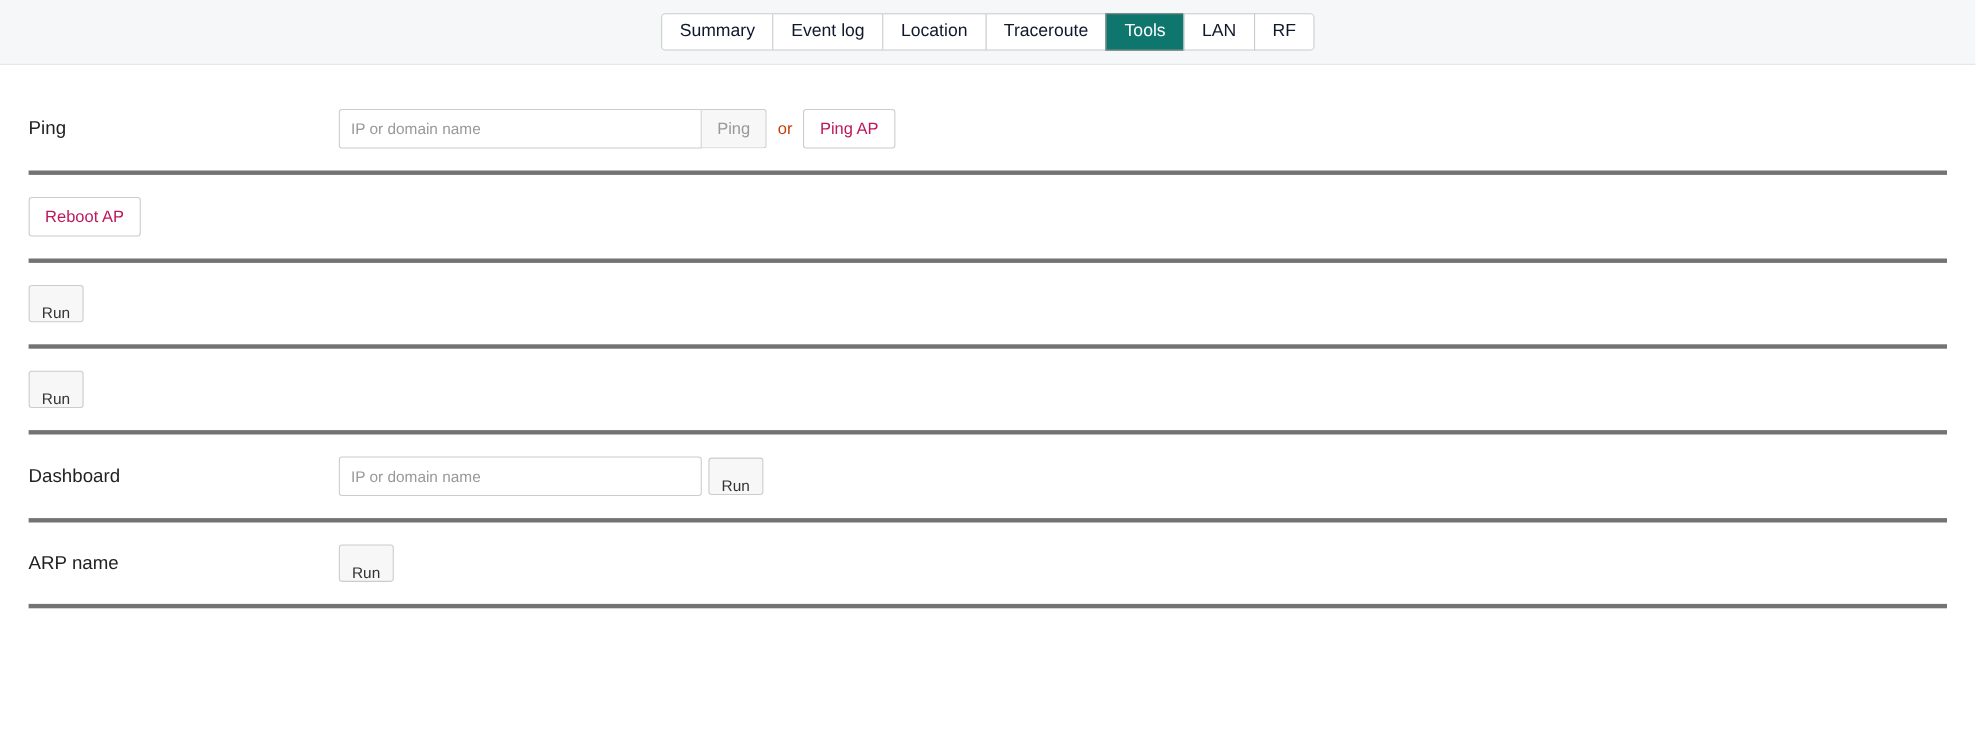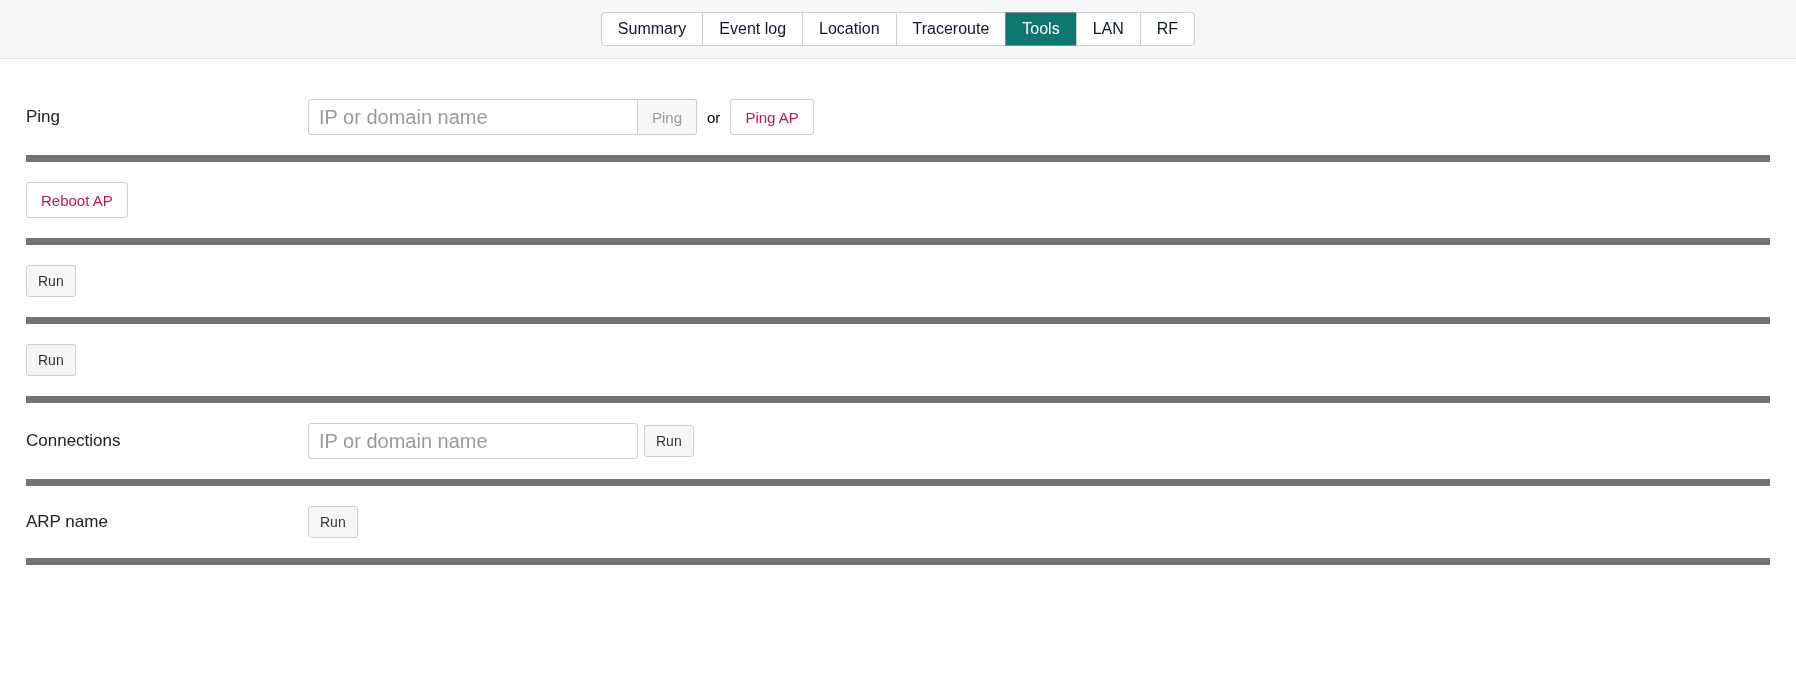--- a/index.html
+++ b/index.html
@@ -36,42 +36,42 @@
       color: #fff;
       border-color: #8a8a8a;
     }
     .content {
       padding: 30px 26px 10px 26px;
     }
     .row {
       display: flex;
       align-items: center;
       padding: 20px 0;
-      border-bottom: 7px solid #737373;
+      border-bottom: 4px solid #737373;
     }
     .row:first-child { padding-top: 10px; }
     .row-label {
       width: 282px;
       flex-shrink: 0;
       font-size: 17px;
       color: #222;
       display: flex;
       align-items: center;
       gap: 6px;
     }
     .row-controls {
       display: flex;
       align-items: center;
       gap: 0;
     }
     input[type="text"] {
       border: 1px solid #ccc;
       border-radius: 3px 0 0 3px;
       padding: 7px 10px;
-      font-size: 20px;
+      font-size: 14px;
       width: 330px;
       height: 36px;
       color: #333;
     }
     input[type="text"].standalone {
       border-radius: 3px;
       margin-right: 6px;
     }
     input[type="text"]::placeholder { color: #999; }
     .btn {
@@ -88,28 +88,28 @@
       border-radius: 0 3px 3px 0;
       border-left: none;
       color: #999;
       height: 36px;
     }
     .btn.primary-like {
       background: #fff;
       color: #be185d;
     }
     .btn.small {
-      padding: 5px 11px;
+      padding: 16px 11px;
       font-size: 14px;
       height: 32px;
     }
     .or-text {
       margin: 0 10px;
       font-size: 15px;
-      color: #000000;
+      color: #c2410c;
     }
     .info-icon {
       display: inline-flex;
       align-items: center;
       justify-content: center;
       width: 15px;
       height: 15px;
       border-radius: 50%;
       background: #9b9b9b;
       color: #fff;
@@ -159,21 +159,21 @@
     </div>
   </div>
 
   <div class="row">
     <div class="row-controls">
       <button class="btn small">Run</button>
     </div>
   </div>
 
   <div class="row">
-    <div class="row-label">Connections</div>
+    <div class="row-label">Dashboard</div>
     <div class="row-controls">
       <input type="text" class="standalone" style="border-radius: 3px;" placeholder="IP or domain name">
       <button class="btn small" style="margin-left:0px;">Run</button>
     </div>
   </div>
 
   <div class="row">
     <div class="row-label">ARP name</div>
     <div class="row-controls">
       <button class="btn small">Run</button>

